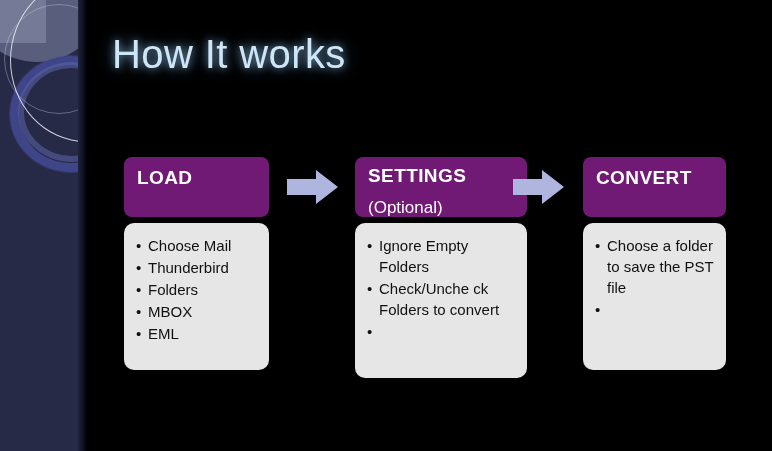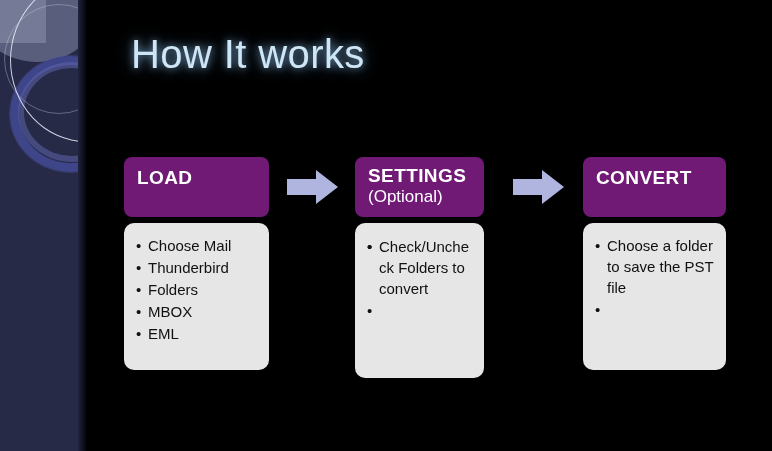--- a/index.html
+++ b/index.html
@@ -25,46 +25,46 @@
     box-shadow:0 0 0 1px rgba(80,88,160,.35);}
   .ring-blue2{position:absolute;left:18px;top:62px;width:96px;height:88px;
     border-radius:50%;border:6px solid rgba(92,100,170,.55);}
   .arc-white{position:absolute;left:10px;top:-22px;width:150px;height:162px;
     border-radius:50%;border:1.4px solid rgba(236,240,252,.85);
     background:transparent;}
   .arc-white2{position:absolute;left:4px;top:4px;width:108px;height:108px;
     border-radius:50%;border:1px solid rgba(210,218,240,.35);}
 
   
-  .title{position:absolute;left:131px;top:32px;
+  .title{position:absolute;left:112px;top:32px;
     font-size:40px;font-weight:400;letter-spacing:0.4px;
     color:#cfe6f7;
     text-shadow:0 0 9px rgba(150,200,240,.75),0 0 18px rgba(110,170,230,.45);
     white-space:nowrap;}
 
   
   .flow{position:absolute;left:124px;top:157px;width:610px;height:215px;}
   .col{position:absolute;top:0;width:144px;}
   .col-load{left:0;width:145px;}
-  .col-settings{left:231px;width:129px;}
+  .col-settings{left:231px;width:172px;}
   .col-convert{left:459px;width:143px;}
 
   .header-box{
     border-radius:8px;background:#701a75;
     color:#ffffff;
     box-sizing:border-box;
     padding:10px 12px 10px 13px;
     box-shadow:0 2px 4px rgba(0,0,0,.55);
     position:relative;
   }
   .header-box.h-load{height:60px;}
   .header-box.h-settings{height:60px;padding-top:8px;}
   .header-box.h-convert{height:60px;}
   .hdr-main{font-size:19px;font-weight:bold;letter-spacing:.4px;line-height:21px;}
-  .hdr-sub{font-size:17px;font-weight:400;line-height:20px;margin-top:1px;}
+  .hdr-sub{font-size:17px;font-weight:400;line-height:20px;margin-top:12px;}
 
   .body-box{
     margin-top:6px;border-radius:10px;background:#e6e6e6;
     box-sizing:border-box;padding:12px 10px 12px 8px;
     box-shadow:0 3px 5px rgba(0,0,0,.5);
     color:#111;
   }
   .body-box.b-load{height:147px;}
   .body-box.b-settings{height:155px;}
   .body-box.b-convert{height:147px;}
@@ -123,21 +123,21 @@
       </svg>
     </div>
 
     <div class="col col-settings">
       <div class="header-box h-settings">
         <div class="hdr-main">SETTINGS</div>
         <div class="hdr-sub">(Optional)</div>
       </div>
       <div class="body-box b-settings">
         <ul>
-          <li><span class="bullet">•</span></li>
+          <li><span class="bullet">•</span><span>Ignore Empty Folders</span></li>
           <li><span class="bullet">•</span><span>Check/Unche ck Folders to convert</span></li>
           <li><span class="bullet">•</span></li>
         </ul>
       </div>
     </div>
 
     <div class="arrow arrow-2">
       <svg width="52" height="34" viewBox="0 0 52 34">
         <polygon points="0,9 29,9 29,0 51,17 29,34 29,25 0,25" fill="#b0b5e0"></polygon>
       </svg>

